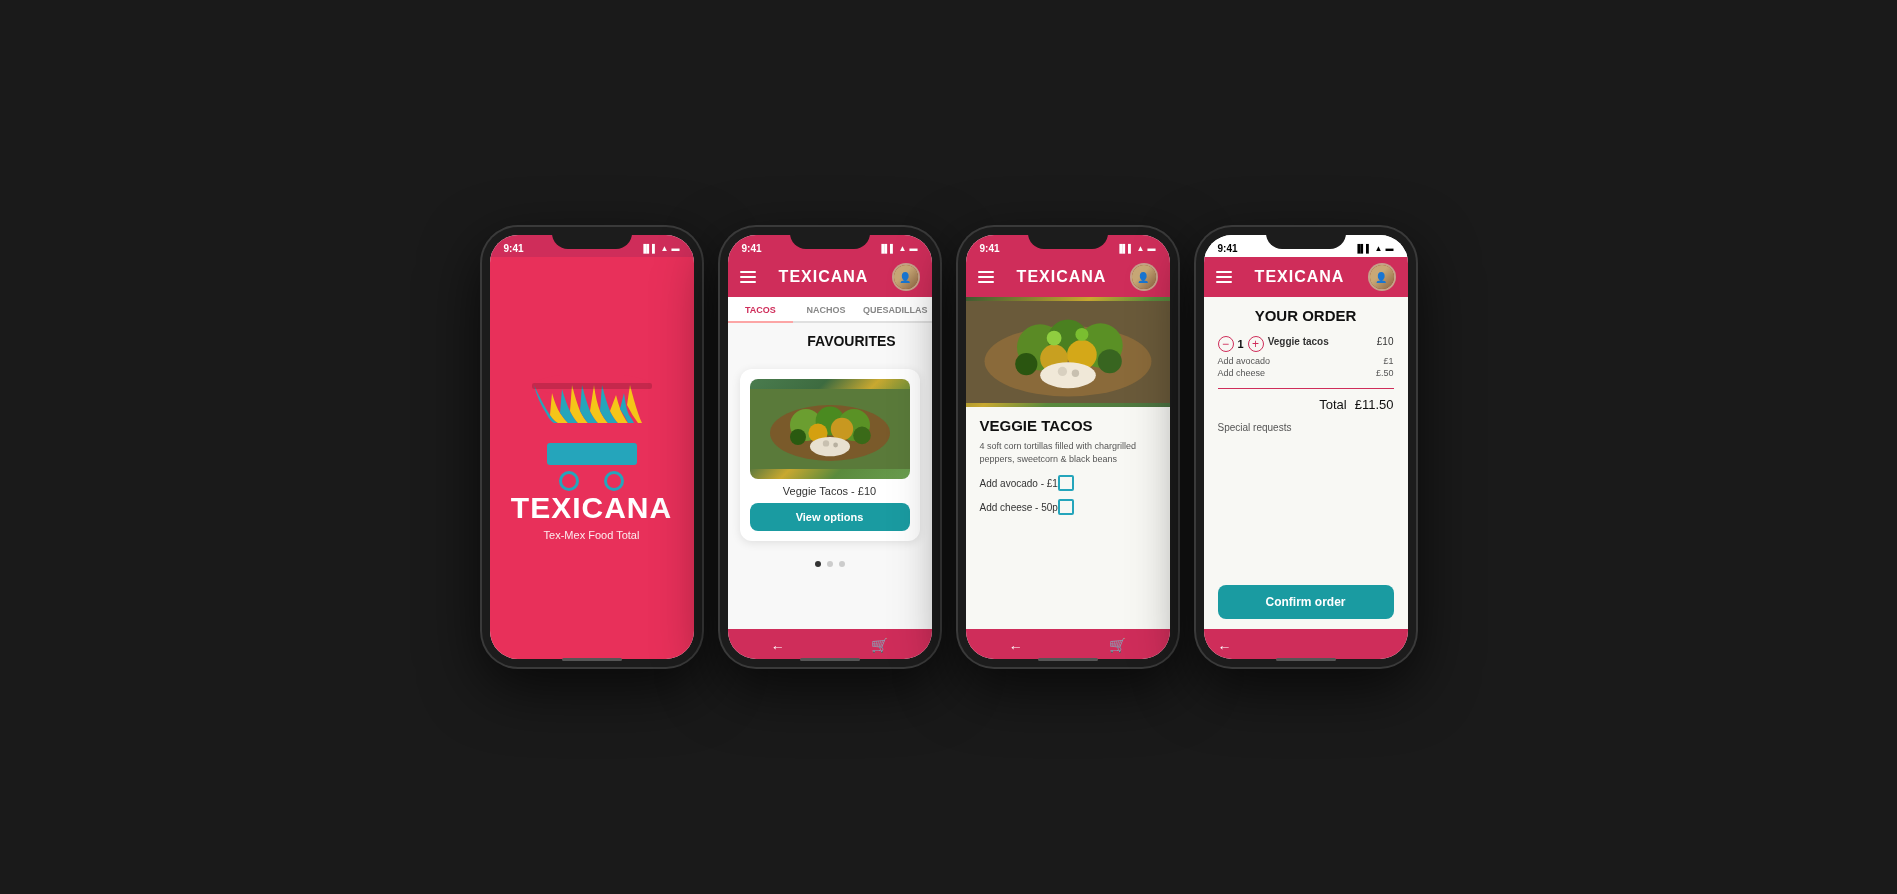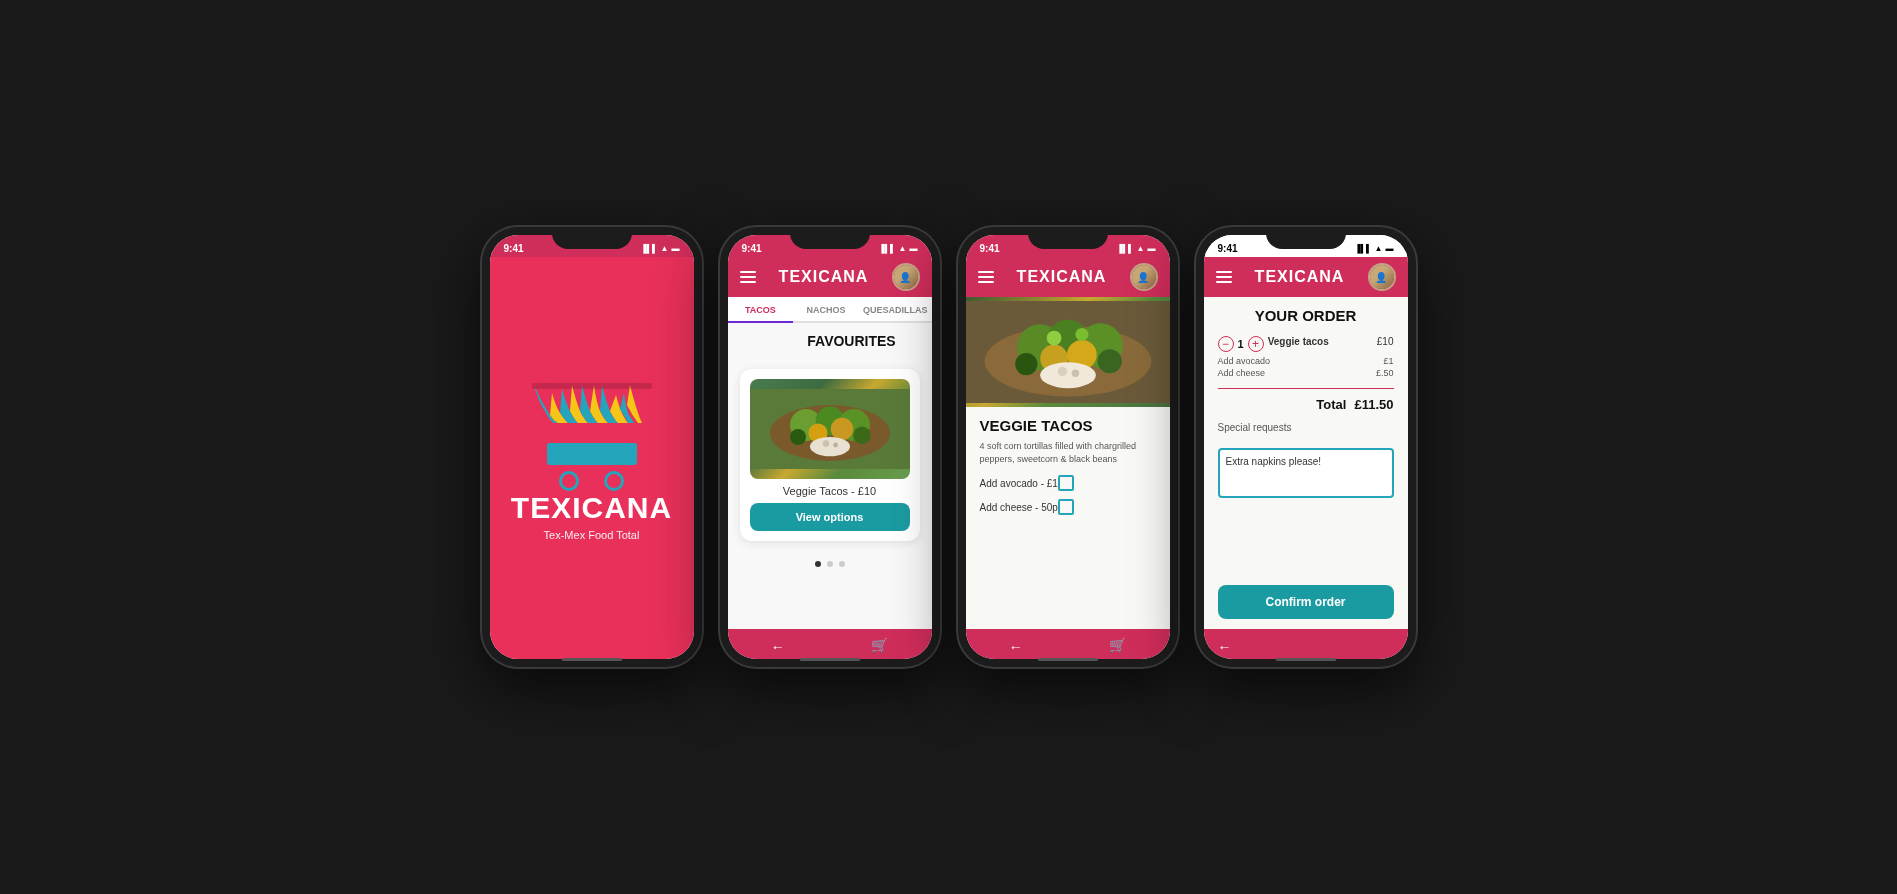--- a/index.html
+++ b/index.html
@@ -199,21 +199,21 @@
       padding: 8px 4px 6px;
       font-size: 9px;
       font-weight: 600;
       color: #888;
       cursor: pointer;
       border-bottom: 2px solid transparent;
       margin-bottom: -2px;
     }
     .tab-item.active {
       color: #cf2d5a;
-      border-bottom: 2px solid #6d28d9;
+      border-bottom: 2px solid #fca5a5;
     }
     .section-title {
       font-size: 14px;
       font-weight: 900;
       text-align: center;
       padding: 10px 0 8px;
       color: #111;
       margin-left: 44px;
     }
     .card {
@@ -396,21 +396,21 @@
     .divider {
       height: 1px;
       background: #cf2d5a;
       margin: 8px 0;
     }
     .total-row {
       display: flex;
       justify-content: flex-end;
       gap: 8px;
       font-size: 13px;
-      font-weight: 700;
+      font-weight: 400;
       color: #111;
       margin-bottom: 10px;
     }
     .special-requests-label {
       font-size: 10px;
       color: #555;
       margin-bottom: 15px;
     }
     .special-requests-box {
       border: 2px solid #25a5bb;
@@ -658,21 +658,20 @@
         <div class="addon-line">
           <span>Add cheese</span>
           <span>£.50</span>
         </div>
         <div class="divider"></div>
         <div class="total-row">
           <span>Total</span>
           <span>£11.50</span>
         </div>
         <div class="special-requests-label">Special requests</div>
-        <div class="special-requests-box">Extra napkins please!</div>
         <button class="confirm-btn">Confirm order</button>
       </div>
       <div class="bottom-nav-order">
         <span class="nav-icon">←</span>
       </div>
     </div>
     <div class="phone-home-bar"></div>
   </div>
 
 </div>

